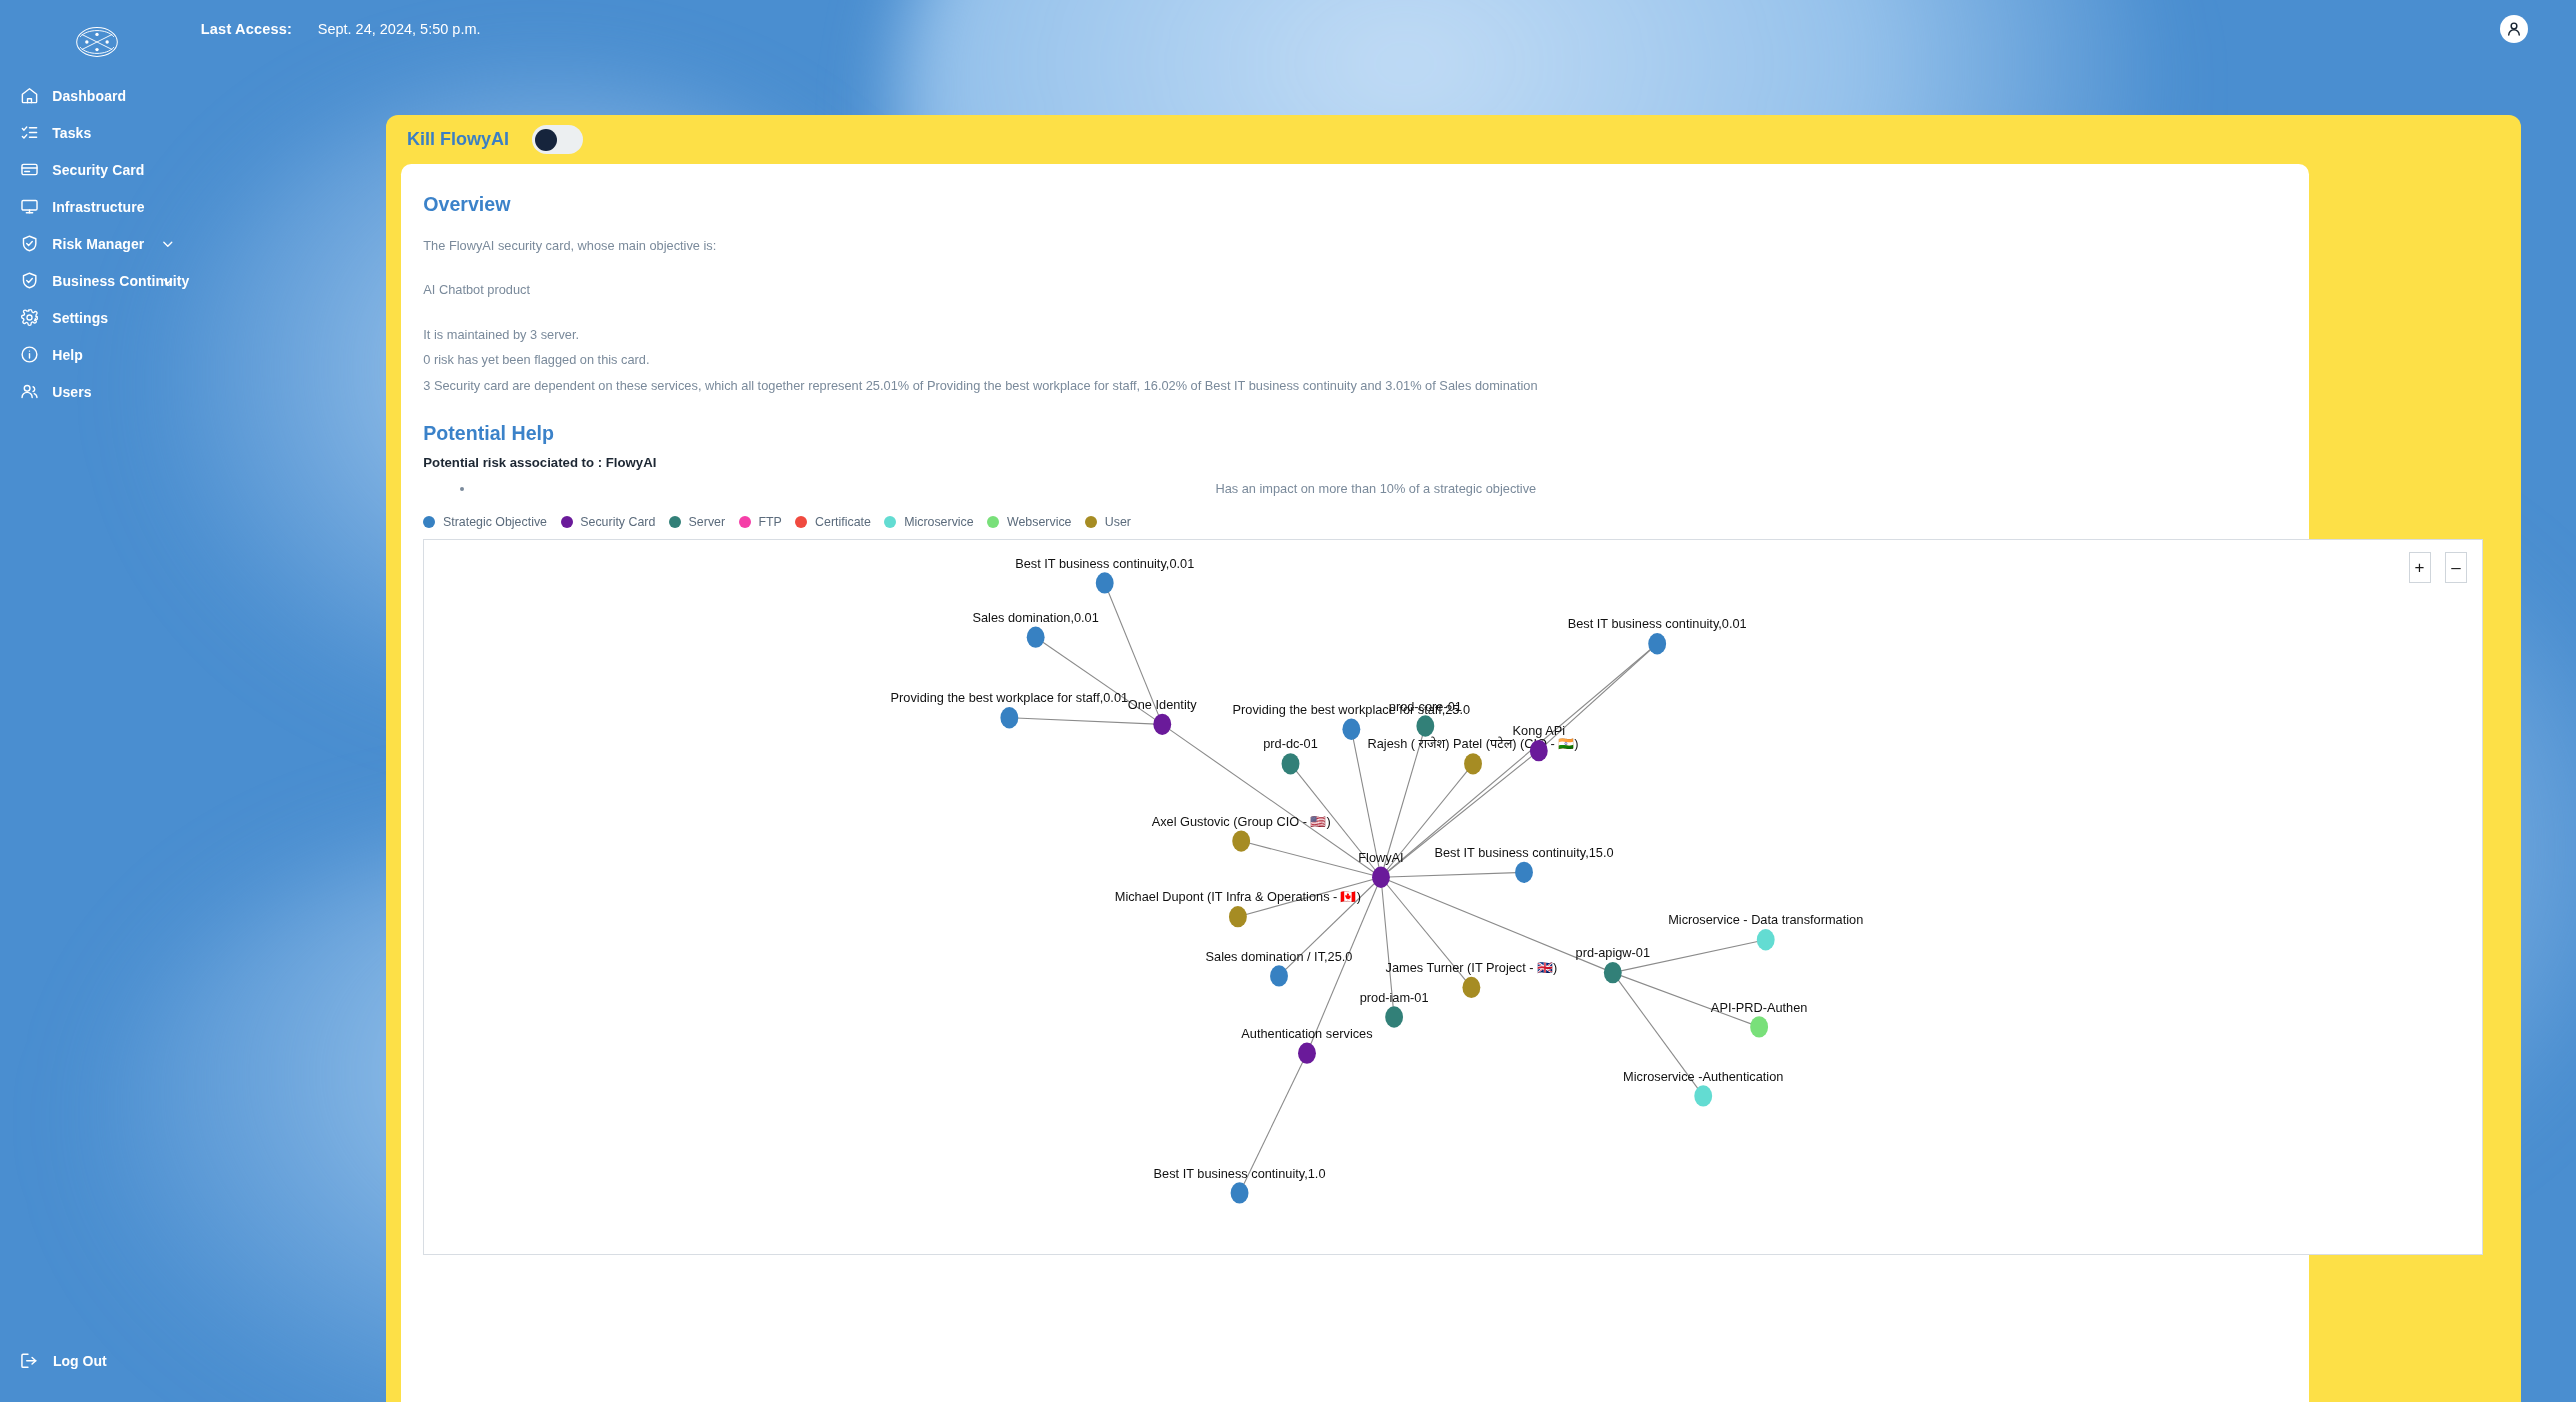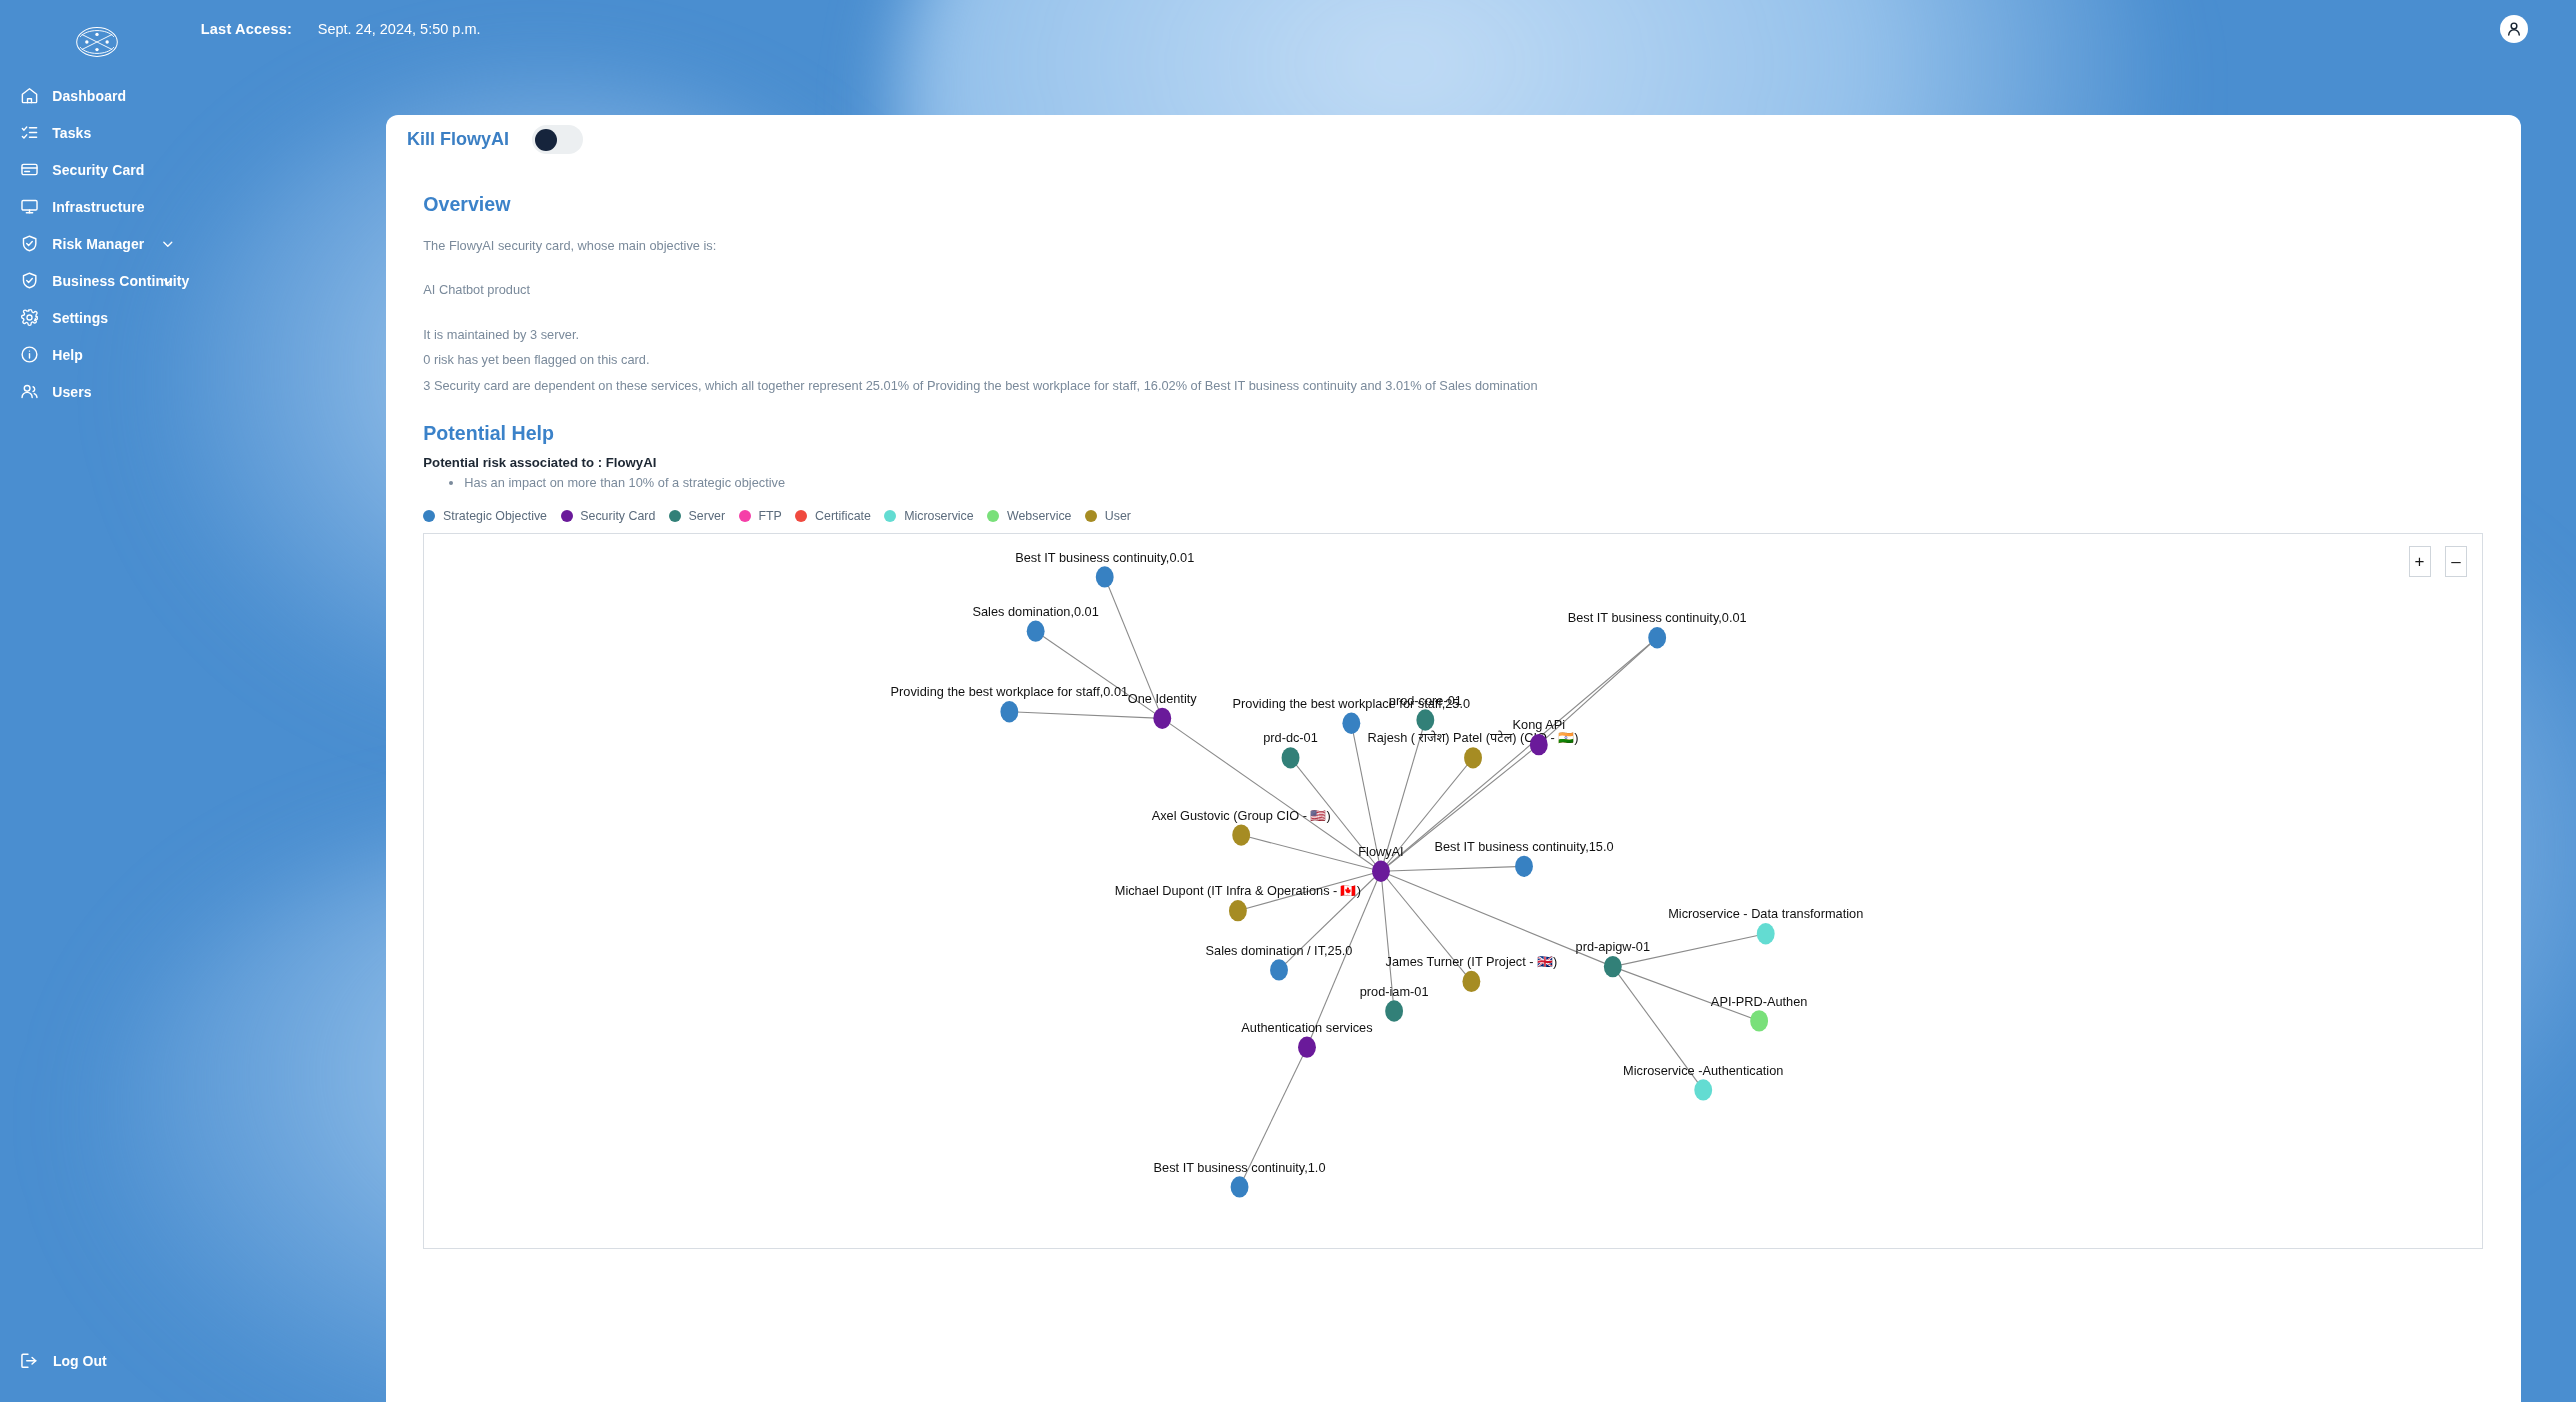--- a/index.html
+++ b/index.html
@@ -119,21 +119,21 @@
     background: #ffffff;
     display: flex; align-items: center; justify-content: center;
     cursor: pointer;
   }
 
   
   .panel {
     position: absolute;
     left: 386px; top: 115px;
     width: 2135px; height: 1287px;
-    background: #ffffff;
+    background: #fde047;
     border-radius: 12px 12px 0 0;
     z-index: 3;
     overflow: hidden;
   }
   .panel-head {
     height: 49px;
     display: flex; align-items: center;
     padding-left: 21px;
   }
   .panel-title {
@@ -184,21 +184,21 @@
     color: #1d2733;
     font-size: 13.2px;
     font-weight: 700;
   }
   ul.risk-list {
     margin: 0 0 17px 0;
     padding-left: 41px;
     color: #7a8a9b;
     font-size: 12.8px;
   }
-  ul.risk-list li { margin: 0; line-height: 1.3; }
+  ul.risk-list li { margin: 11px; line-height: 1.3; text-align: center; }
 
   
   .legend {
     display: flex; align-items: center;
     gap: 0px;
     margin: 0 0 10.2px 0;
   }
   .legend-item {
     display: flex; align-items: center;
     margin-right: 13.6px;

